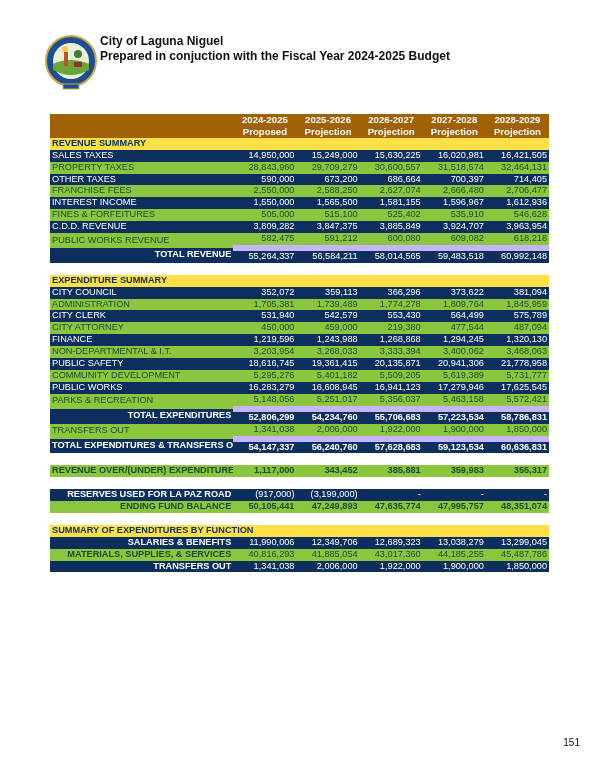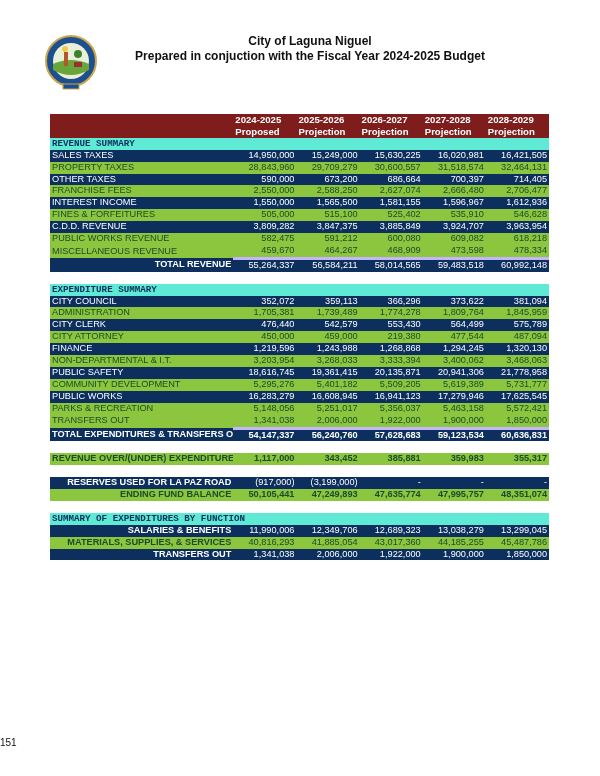--- a/index.html
+++ b/index.html
@@ -1,34 +1,34 @@
 <!DOCTYPE html>
 <html><head>
 <meta charset="utf-8">
 <style>
   html, body { margin:0; padding:0; background:#ffffff; }
   body { width:600px; height:776px; position:relative; overflow:hidden; font-family:"Liberation Sans", sans-serif; }
   .seal { position:absolute; left:44px; top:34px; width:54px; height:56px; }
-  .title-block { position:absolute; left:100px; top:34px; width:420px; text-align:center; font-weight:bold; color:#111; font-size:12px; line-height:15px; }
+  .title-block { position:absolute; left:100px; top:34px; width:420px; text-align:left; font-weight:bold; color:#111; font-size:12px; line-height:15px; }
   table.fin { position:absolute; left:50px; top:114px; border-collapse:collapse; table-layout:fixed; width:499px; font-size:9.2px; }
   table.fin td { padding:0 2px; height:11.9px; line-height:11.9px; white-space:nowrap; overflow:hidden; }
   col.lab { width:183px; }
   col.val { width:63px; }
-  .hdr td { background:#7f1d1d; color:#ffffff; font-weight:bold; text-align:left; font-size:9.6px; height:13px; line-height:13px;margin-top:25px; }
+  .hdr td { background:#a16207; color:#ffffff; font-weight:bold; text-align:center; font-size:9.6px; height:13px; line-height:13px;margin-top:25px; }
   .dk td { background:#0d2f5e; color:#ffffff; }
   .lt td { background:#8cc63f; color:#1c4a2a; }
-  .sec td { background:#5eead4; color:#0d2f5e; font-weight:bold;font-family:Liberation Mono, monospace; }
+  .sec td { background:#fde047; color:#0d2f5e; font-weight:bold; }
   td.num { text-align:right; }
   td.ind { padding-left:60px; }
   td.rlab { text-align:right;font-weight:bold; }
   .bold td { font-weight:bold; }
   .gap td { background:#ffffff; height:9px; line-height:9px; }
-  .tot td.num { border-top:3px solid #c4b5fd; }
+  .tot td.num { border-top:6px solid #c4b5fd; }
   .totb td.num { border-bottom:1px solid #0d2f5e; }
-  .page-no { position:absolute; left:0; width:580px; top:737px; text-align:left; font-size:10px; color:#111; }
+  .page-no { position:absolute; left:0; width:580px; top:737px; text-align:right; font-size:10px; color:#111; }
 </style>
 </head>
 <body>
 
 <div class="seal">
   <svg width="54" height="56" viewBox="0 0 54 56">
     <circle cx="27" cy="27" r="25" fill="#1d4e8f" stroke="#c9a74a" stroke-width="2"></circle>
     <circle cx="27" cy="27" r="18" fill="#e8f1d8"></circle>
     <path d="M9 30 Q27 22 45 30 L45 36 Q27 46 9 36 Z" fill="#6aa53a"></path>
     <rect x="20" y="18" width="4" height="14" fill="#b0582e"></rect>
@@ -132,28 +132,20 @@
         <td class="num">3,963,954</td>
       </tr>
   <tr class="lt">
         <td class="ind">PUBLIC WORKS REVENUE</td>
         <td class="num">582,475</td>
         <td class="num">591,212</td>
         <td class="num">600,080</td>
         <td class="num">609,082</td>
         <td class="num">618,218</td>
       </tr>
-  <tr class="lt">
-        <td class="ind">MISCELLANEOUS REVENUE</td>
-        <td class="num">459,670</td>
-        <td class="num">464,267</td>
-        <td class="num">468,909</td>
-        <td class="num">473,598</td>
-        <td class="num">478,334</td>
-      </tr>
   <tr class="dk tot">
         <td class="rlab">TOTAL REVENUE</td>
         <td class="num">55,264,337</td>
         <td class="num">56,584,211</td>
         <td class="num">58,014,565</td>
         <td class="num">59,483,518</td>
         <td class="num">60,992,148</td>
       </tr>
 
   <tr class="gap">
@@ -174,21 +166,21 @@
   <tr class="lt">
         <td class="ind">ADMINISTRATION</td>
         <td class="num">1,705,381</td>
         <td class="num">1,739,489</td>
         <td class="num">1,774,278</td>
         <td class="num">1,809,764</td>
         <td class="num">1,845,959</td>
       </tr>
   <tr class="dk">
         <td class="ind">CITY CLERK</td>
-        <td class="num">476,440</td>
+        <td class="num">531,940</td>
         <td class="num">542,579</td>
         <td class="num">553,430</td>
         <td class="num">564,499</td>
         <td class="num">575,789</td>
       </tr>
   <tr class="lt">
         <td class="ind">CITY ATTORNEY</td>
         <td class="num">450,000</td>
         <td class="num">459,000</td>
         <td class="num">219,380</td>
@@ -235,20 +227,28 @@
         <td class="num">17,279,946</td>
         <td class="num">17,625,545</td>
       </tr>
   <tr class="lt">
         <td class="ind">PARKS &amp; RECREATION</td>
         <td class="num">5,148,056</td>
         <td class="num">5,251,017</td>
         <td class="num">5,356,037</td>
         <td class="num">5,463,158</td>
         <td class="num">5,572,421</td>
+      </tr>
+  <tr class="dk bold tot">
+        <td class="rlab">TOTAL EXPENDITURES</td>
+        <td class="num">52,806,299</td>
+        <td class="num">54,234,760</td>
+        <td class="num">55,706,683</td>
+        <td class="num">57,223,534</td>
+        <td class="num">58,786,831</td>
       </tr>
   <tr class="lt">
         <td class="ind">TRANSFERS OUT</td>
         <td class="num">1,341,038</td>
         <td class="num">2,006,000</td>
         <td class="num">1,922,000</td>
         <td class="num">1,900,000</td>
         <td class="num">1,850,000</td>
       </tr>
   <tr class="dk bold tot">

